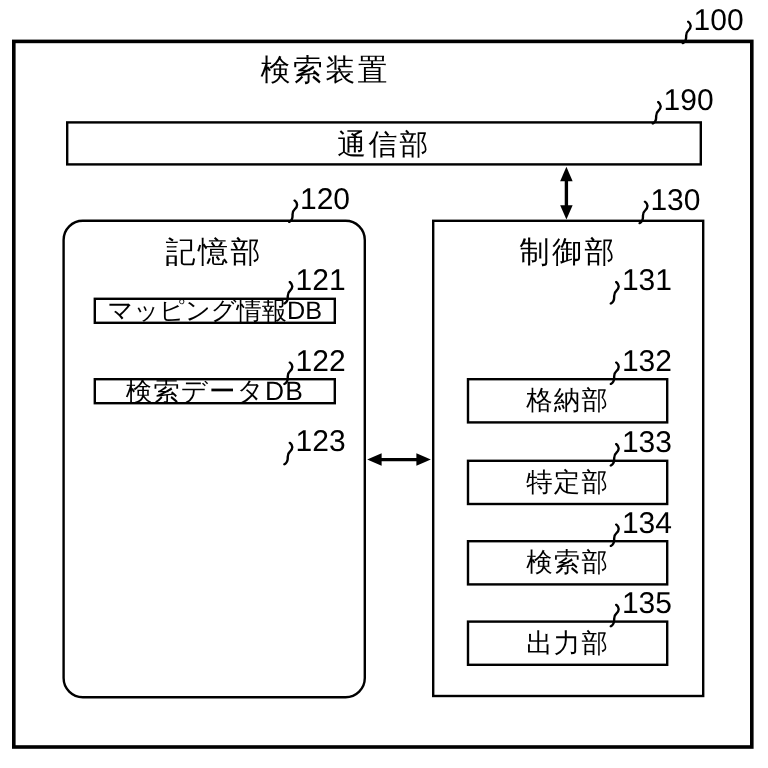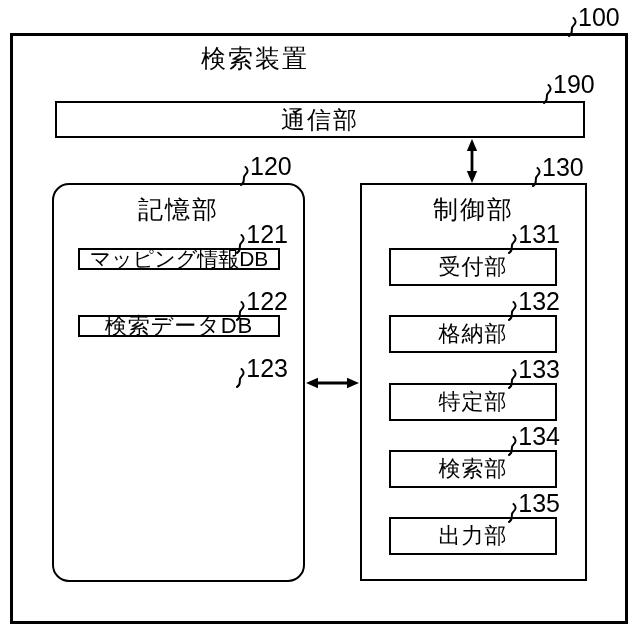--- a/index.html
+++ b/index.html
@@ -22,21 +22,21 @@
     background: #ffffff;
     border: 2.5px solid #000000;
   }
   .outer {
     left: 10px; top: 33px; width: 618px; height: 591px;
     border-width: 3px;
     background: transparent;
   }
   .device-title {
     position: absolute;
-    left: 0; top: 42px; width: 510px;
+    left: 16px; top: 42px; width: 510px;
     text-align: center;
     font-size: 25px;
     letter-spacing: 2px;
     font-weight: 500;
   }
   .comm-box {
     left: 55px; top: 101px; width: 530px; height: 37px;
     display: flex; align-items: center; justify-content: center;
     font-size: 24px; letter-spacing: 2px; font-weight: 500;
   }
@@ -141,23 +141,20 @@
   <div class="box section-box control-box">
     <div class="section-title">制御部</div>
   </div>
   <div class="ref" style="left:531px; top:155px;">
     <svg class="squiggle" width="10" height="20" viewBox="0 0 10 20">
       <path d="M2 19 C 7.5 16, 2.5 11.5, 6.5 8.5 C 9.5 6, 9 3, 6.5 1" fill="none" stroke="#000" stroke-width="2" stroke-linecap="round"></path>
     </svg>
     <span>130</span>
   </div>
 
-  <div class="box item-box control-item" style="top:248px;">
-    <span>受付部</span>
-  </div>
   <div class="ref" style="right:80px; top:222px;">
     <svg class="squiggle" width="10" height="20" viewBox="0 0 10 20">
       <path d="M2 19 C 7.5 16, 2.5 11.5, 6.5 8.5 C 9.5 6, 9 3, 6.5 1" fill="none" stroke="#000" stroke-width="2" stroke-linecap="round"></path>
     </svg>
     <span>131</span>
   </div>
 
   <div class="box item-box control-item" style="top:315px;">
     <span>格納部</span>
   </div>

